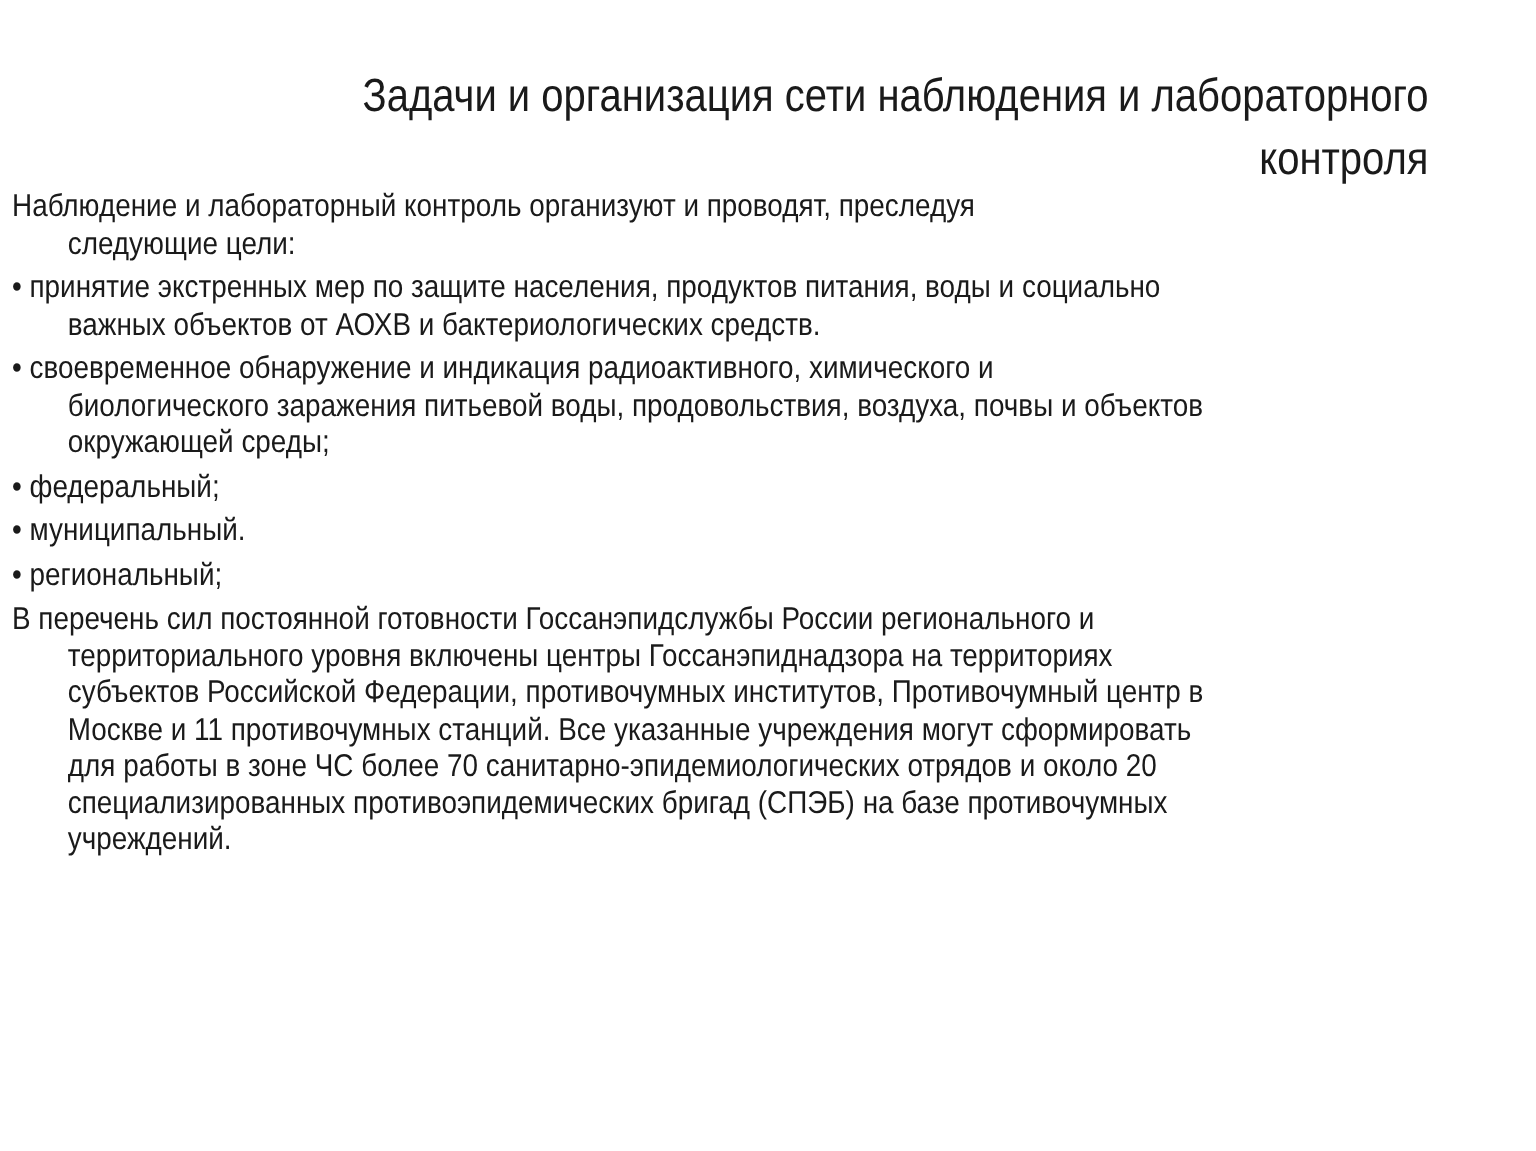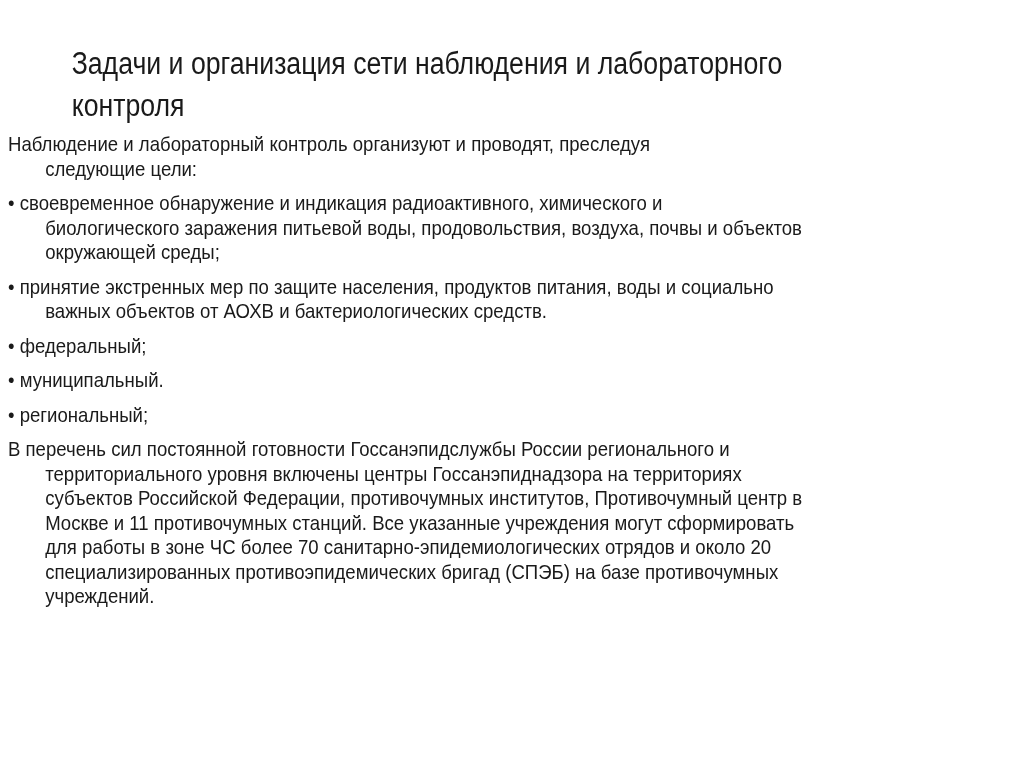--- a/index.html
+++ b/index.html
@@ -19,39 +19,39 @@
       position: absolute;
       left: 0; top: 0;
       width: 1024px; height: 767px;
       background: #ffffff;
     }
     .title {
       position: absolute;
       left: 0;
       top: 22px;
       width: 1024px;
-      text-align: left;
+      text-align: right;
       font-size: 31px;
       line-height: 42px;
       font-weight: normal;
       color: #1a1a1a;
     }
     .title .line {
       display: block;
       transform: scaleX(0.86);
       transform-origin: center;
     }
     .content {
       position: absolute;
       left: 8px;
       top: 122px;
       width: 1010px;
     }
     .para {
-      margin: 10px 0 5px 0;
+      margin: 4px 0 5px 0;
       font-size: 21px;
       line-height: 24.5px;
     }
     .para .line {
       display: block;
       white-space: nowrap;
       transform: scaleX(0.885);
       transform-origin: left center;
     }
     .para .line.indent {
@@ -69,28 +69,28 @@
   </h1>
 
   <div class="content">
 
     <p class="para">
       <span class="line">Наблюдение и лабораторный контроль организуют и проводят, преследуя</span>
       <span class="line indent">следующие цели:</span>
     </p>
 
     <p class="para">
+      <span class="line">• принятие экстренных мер по защите населения, продуктов питания, воды и социально</span>
+      <span class="line indent">важных объектов от АОХВ и бактериологических средств.</span>
+    </p>
+
+    <p class="para">
       <span class="line">• своевременное обнаружение и индикация радиоактивного, химического и</span>
       <span class="line indent">биологического заражения питьевой воды, продовольствия, воздуха, почвы и объектов</span>
       <span class="line indent">окружающей среды;</span>
-    </p>
-
-    <p class="para">
-      <span class="line">• принятие экстренных мер по защите населения, продуктов питания, воды и социально</span>
-      <span class="line indent">важных объектов от АОХВ и бактериологических средств.</span>
     </p>
 
 
     <p class="para">
       <span class="line">• федеральный;</span>
     </p>
 
     <p class="para">
       <span class="line">• муниципальный.</span>
     </p>

